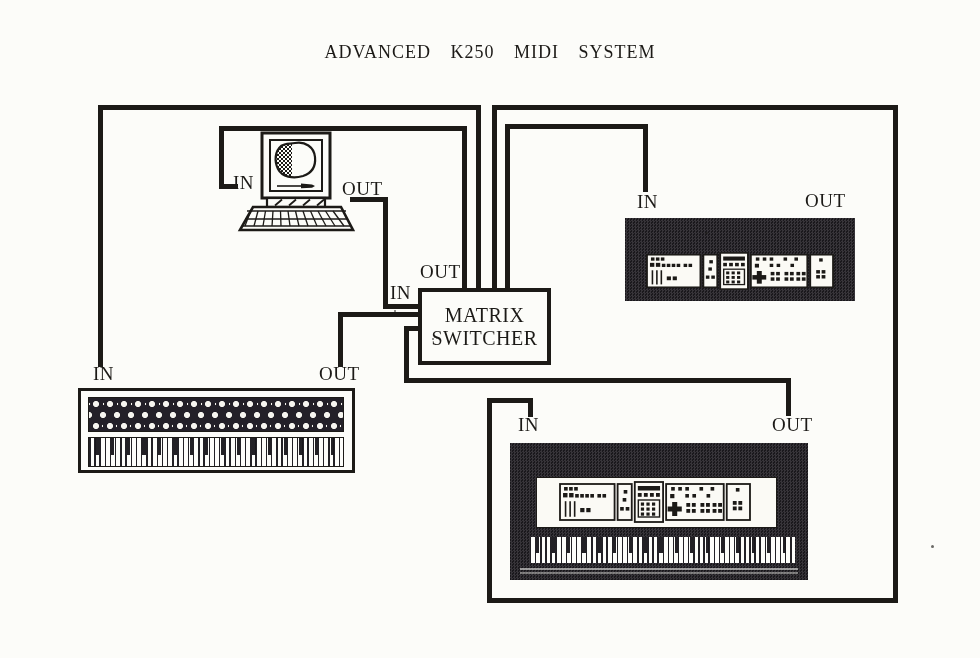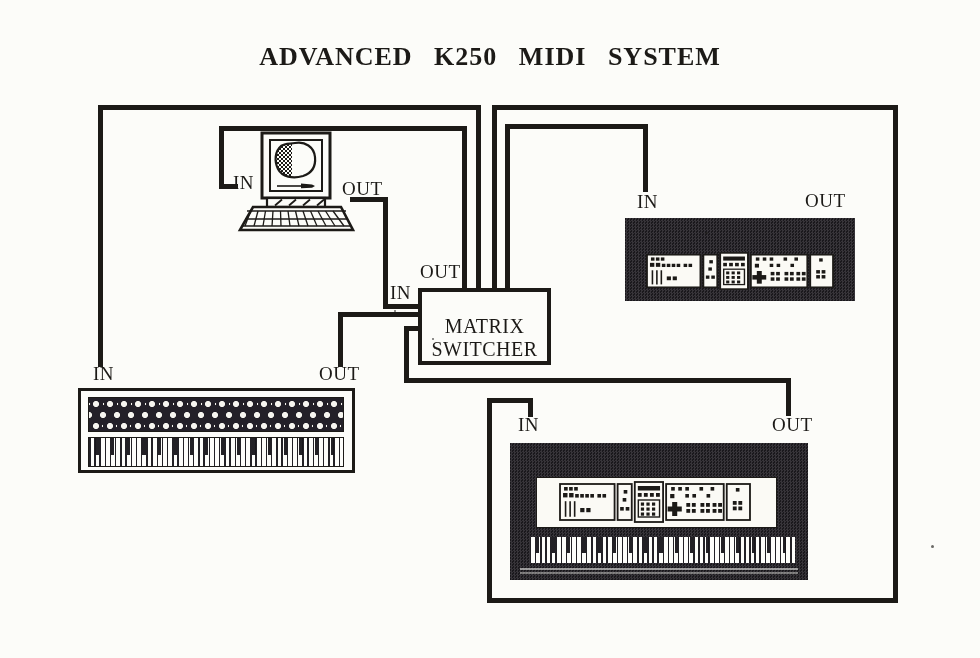--- a/index.html
+++ b/index.html
@@ -3,30 +3,30 @@
 <meta charset="utf-8">
 <style>
   :root{
     --ink:#1c1a17;
     --paper:#fcfcf9;
   }
   html,body{margin:0;padding:0;background:var(--paper);}
   #page{position:relative;width:980px;height:658px;background:var(--paper);overflow:hidden;
         font-family:"Liberation Serif", serif;color:var(--ink);}
   .title{position:absolute;left:0;top:42px;width:980px;text-align:center;
-         font-size:26px;font-weight:700;letter-spacing:1px;word-spacing:14px;color:var(--ink);}
+         font-size:18px;font-weight:400;letter-spacing:1px;word-spacing:14px;color:var(--ink);}
   .lbl{position:absolute;font-size:19px;font-weight:400;color:var(--ink);letter-spacing:0.5px;white-space:nowrap;}
   .w{position:absolute;background:var(--ink);}
   .stipple{background-color:#201d22;
            background-image:repeating-conic-gradient(rgba(255,255,255,0.10) 0% 25%, rgba(0,0,0,0.18) 0% 50%);
            background-size:3px 3px;}
   
   .switcher{position:absolute;left:418px;top:288px;width:133px;height:77px;box-sizing:border-box;
             border:4px solid var(--ink);background:var(--paper);
-            display:flex;flex-direction:column;align-items:center;justify-content:flex-end;}
+            display:flex;flex-direction:column;align-items:center;justify-content:center;}
   .switcher div{font-size:20px;line-height:23px;letter-spacing:0.5px;}
   
   .synth{position:absolute;left:78px;top:388px;width:277px;height:85px;box-sizing:border-box;
          border:3.5px solid var(--ink);background:var(--paper);}
   .knobs{position:absolute;left:7px;top:6px;width:254px;height:33px;
          background-color:#232028;
          background-image:
            radial-gradient(circle at 7px 6px,  #f6f5ef 2.7px, transparent 3.4px),
            radial-gradient(circle at 0px 17px, #f6f5ef 2.7px, transparent 3.4px),
            radial-gradient(circle at 14px 17px,#f6f5ef 2.7px, transparent 3.4px),

